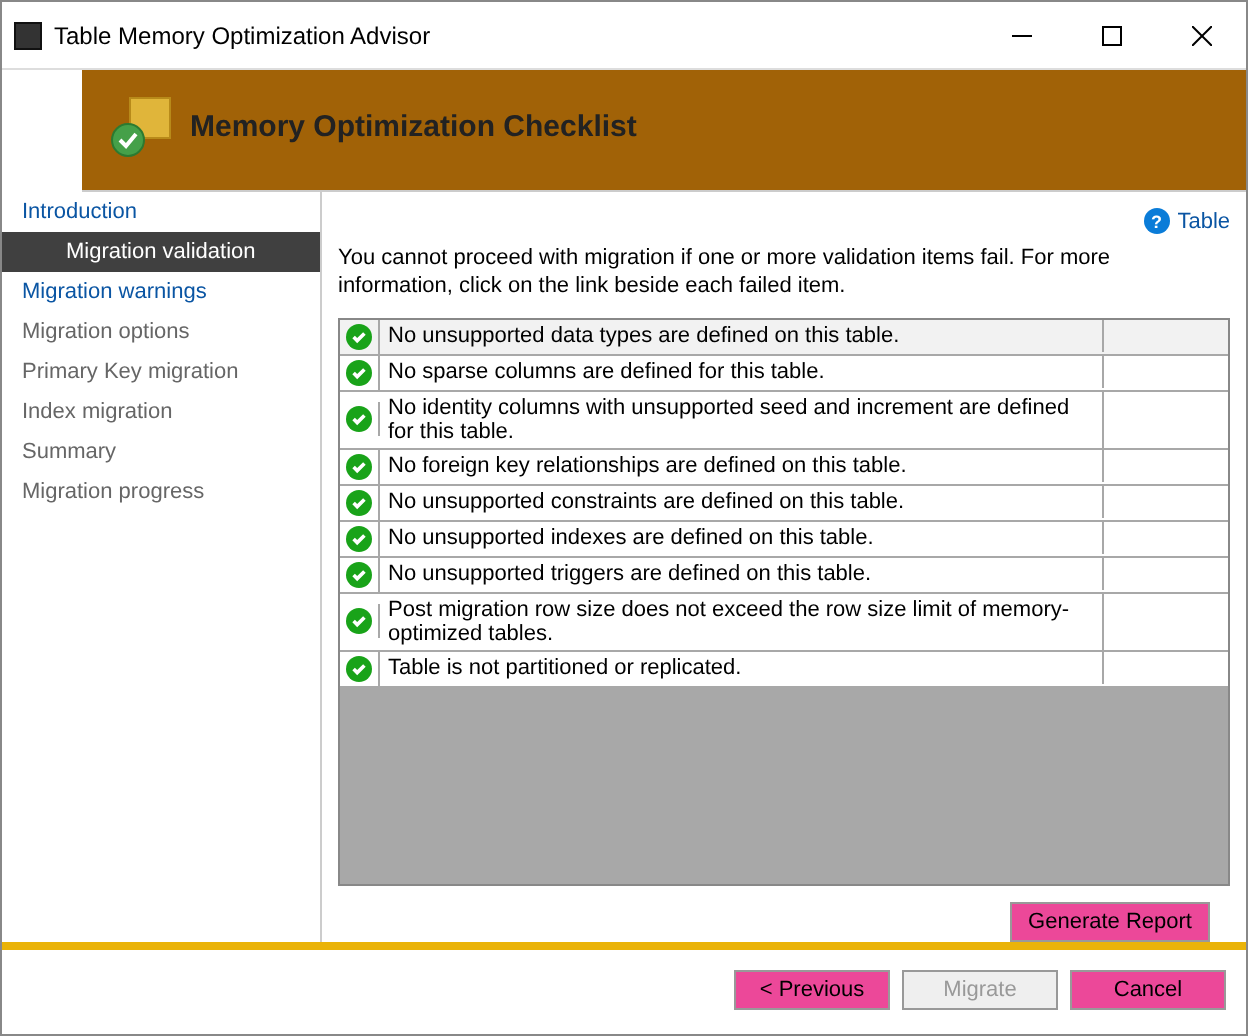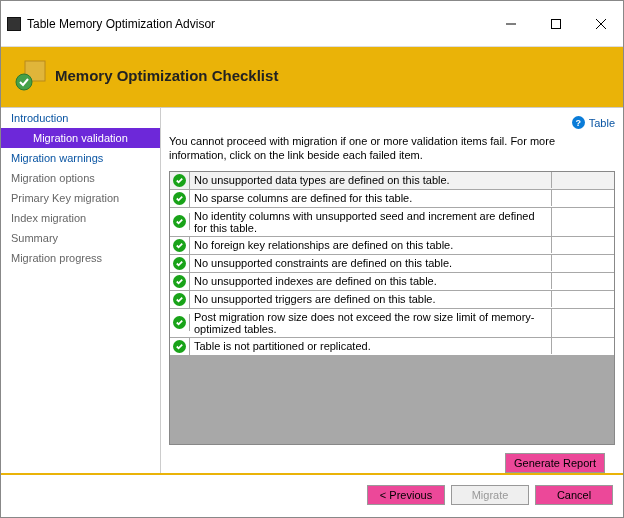--- a/index.html
+++ b/index.html
@@ -19,21 +19,21 @@
     .window {
       width: 624px;
       height: 518px;
       display: flex;
       flex-direction: column;
       border: 1px solid #888;
       background: #fff;
     }
     
     .titlebar {
-      height: 46px;
+      height: 34px;
       display: flex;
       align-items: center;
       padding-left: 6px;
       background: #fff;
       border-bottom: 1px solid #ddd;
     }
     .titlebar .app-icon {
       width: 14px;
       height: 14px;
       background: #333;
@@ -54,21 +54,22 @@
       font-family: inherit;
       color: #000;
     }
     .winbtn svg { display: block; }
     
     .header {
       display: flex;
       align-items: center;
       padding: 12px 14px 16px 14px;
       border-bottom: 1px solid #ccc;
-      background: #eab308;
+      background: #a16207;
+      margin-left: 40px;
     }
     .header .wizard-icon {
       width: 32px;
       height: 32px;
       margin-right: 8px;
     }
     .header .wizard-icon svg { display: block; }
     .header .heading {
       font-size: 15px;
       font-weight: bold;
@@ -90,21 +91,21 @@
       padding: 4px 10px;
       font-size: 11px;
       color: #0a55a3;
       cursor: pointer;
       white-space: nowrap;
     }
     .nav-item.dim {
       color: #666;
     }
     .nav-item.selected {
-      background: #6d28d9;
+      background: #404040;
       color: #fff;
       padding-left: 32px;
     }
     .content {
       flex: 1;
       display: flex;
       flex-direction: column;
       padding: 6px 8px 0 8px;
       min-width: 0;
     }
@@ -181,21 +182,21 @@
       justify-content: center;
     }
     .ok-icon svg { display: block; }
     .report-row {
       padding: 8px 10px 0 10px;
       display: flex;
       justify-content: flex-end;
     }
     
     .footer {
-      border-top: 2px solid #eab308;
+      border-top: 4px solid #eab308;
       padding: 10px 10px 12px 10px;
       display: flex;
       justify-content: flex-end;
       gap: 6px;
       background: #fff;
     }
     button.win {
       font-family: inherit;
       font-size: 11px;
       padding: 3px 0;

